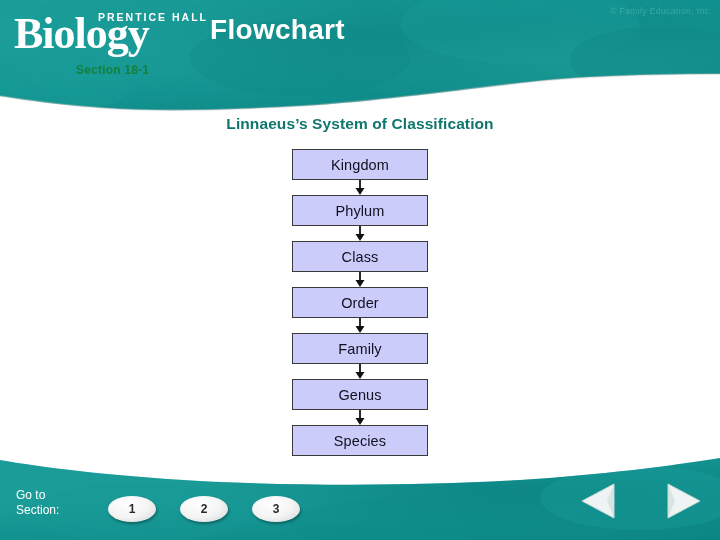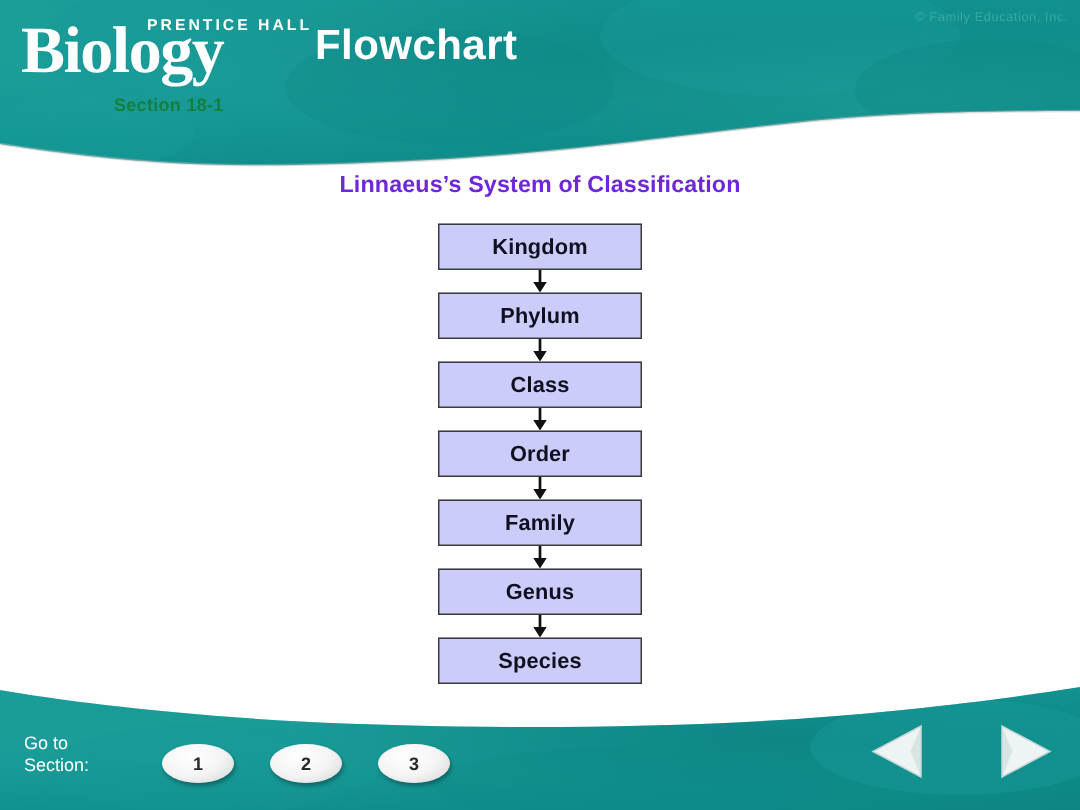--- a/index.html
+++ b/index.html
@@ -107,21 +107,21 @@
   .main-title {
     position: absolute;
     left: 0;
     top: 115px;
     width: 720px;
     text-align: center;
     z-index: 3;
     font-family: "Liberation Sans", sans-serif;
     font-size: 15.5px;
     font-weight: bold;
-    color: #6d28d9;
+    color: #0f766e;
     letter-spacing: 0.1px;
   }
 
   .flow {
     position: absolute;
     left: 292px;
     top: 149px;
     width: 136px;
     z-index: 3;
   }
@@ -132,21 +132,20 @@
     box-sizing: border-box;
     background: #ccccfa;
     border: 1.4px solid #3a3a3a;
     display: flex;
     align-items: center;
     justify-content: center;
     font-family: "Liberation Sans", sans-serif;
     font-size: 14.5px;
     color: #101020;
     letter-spacing: 0.1px;
-    font-weight: bold;
   }
   .flow-arrow {
     height: 15px;
     width: 136px;
     display: block;
   }
 
   
   .footer-band {
     position: absolute;

